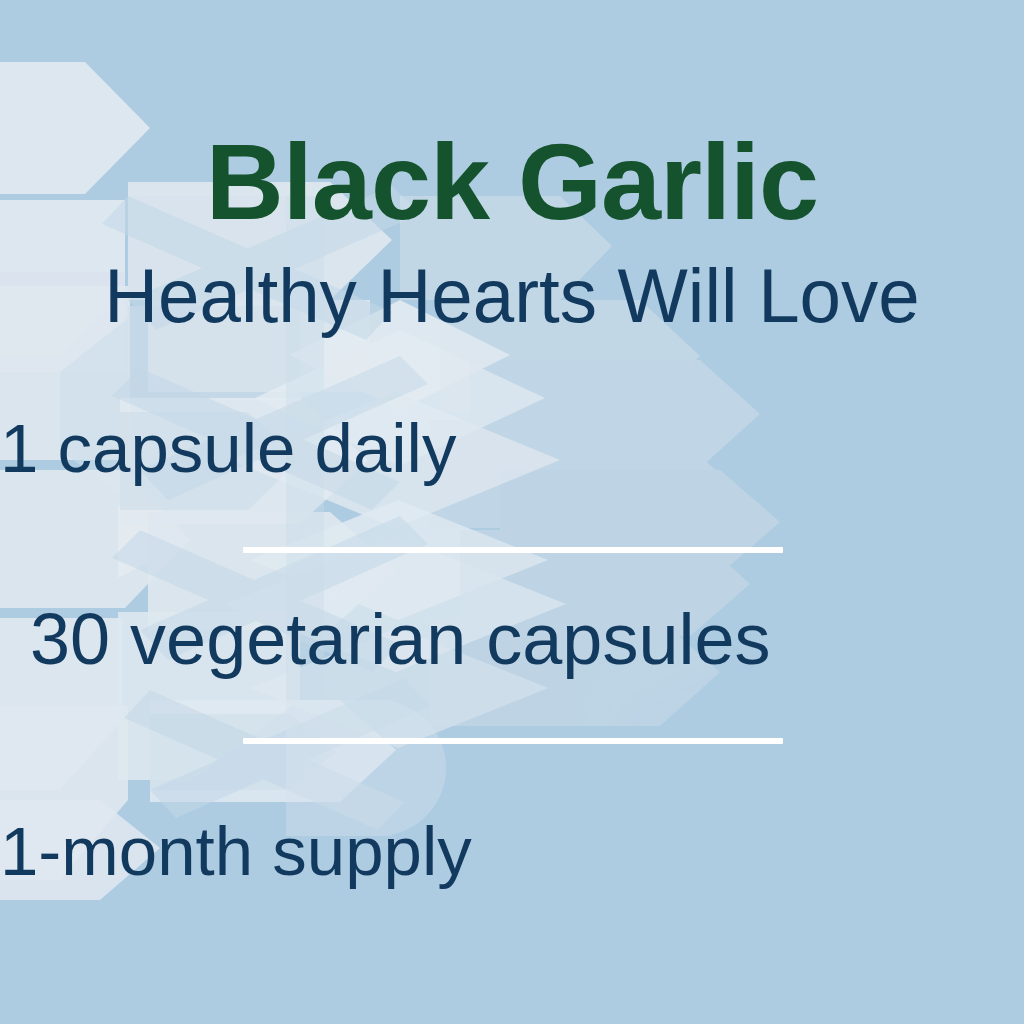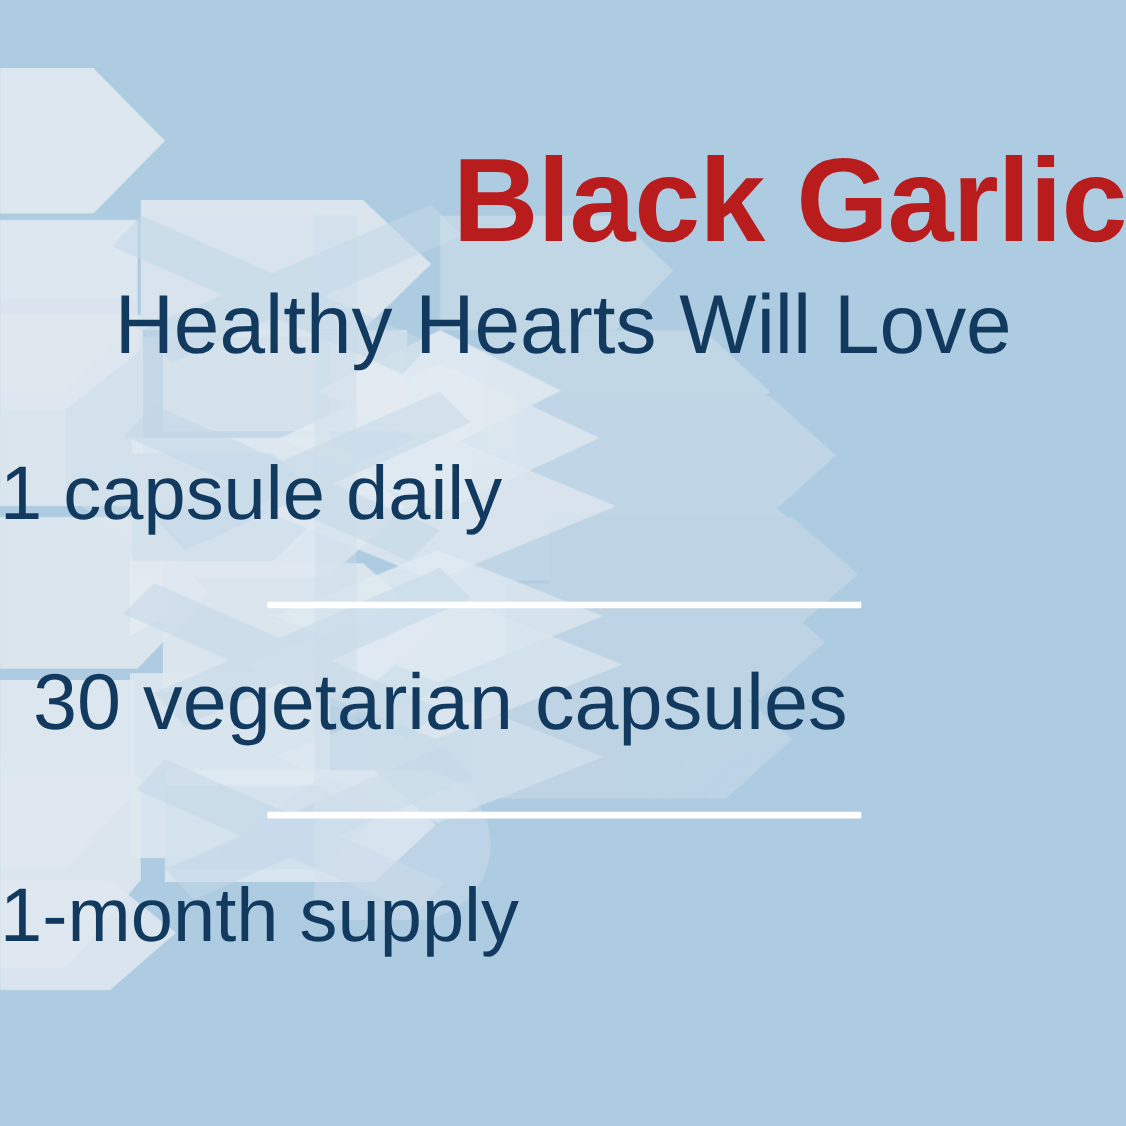--- a/index.html
+++ b/index.html
@@ -179,28 +179,28 @@
         <polygon points="500,470 720,470 780,522 720,574 500,574" fill="#D3E0EB"></polygon>
         <polygon points="460,530 690,530 750,584 690,636 460,636" fill="#D3E0EB"></polygon>
         <polygon points="430,620 660,620 720,672 660,726 430,726" fill="#D3E0EB"></polygon>
       </g>
 
     </g>
   </svg>
 
   <div id="content">
 
-    <h1 class="title" style="color: #b91c1c; text-align: right;">Black Garlic</h1>
+    <h1 class="title" style="color: #14532d;">Black Garlic</h1>
 
     <h2 class="subtitle" style="color: rgb(18, 58, 95);">Healthy Hearts Will Love</h2>
 
     <p class="fact" id="fact-1" style="color: rgb(18, 58, 95);">1 capsule daily</p>
 
     <div class="divider" id="divider-1" style="background: rgb(255, 255, 255);"></div>
 
     <p class="fact" id="fact-2" style="color: rgb(18, 58, 95); padding-left: 30px;">30 vegetarian capsules</p>
 
     <div class="divider" id="divider-2" style="background: rgb(255, 255, 255);"></div>
 
-    <p class="fact" id="fact-3" style="color: rgb(18, 58, 95);">1-month supply</p>
+    <p class="fact" id="fact-3" style="color: rgb(18, 58, 95); margin-top: 20px;">1-month supply</p>
 
   </div>
 </div>
 
 </body></html>

